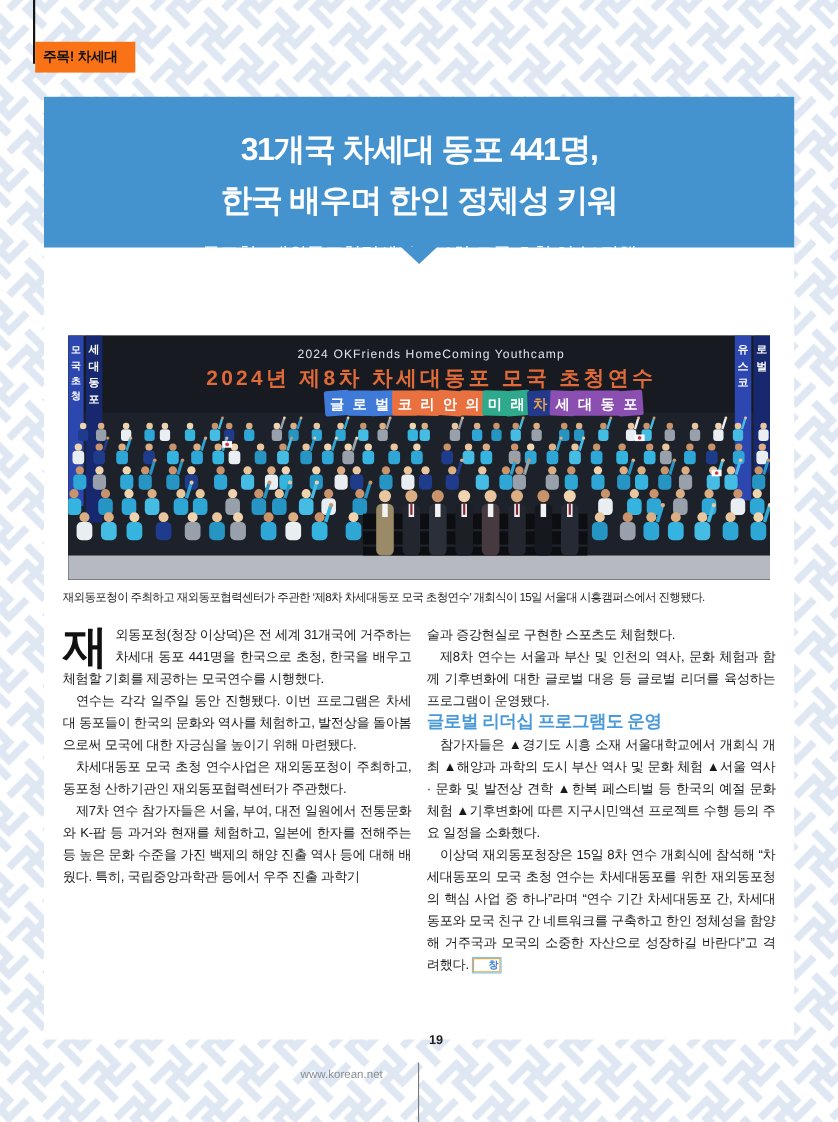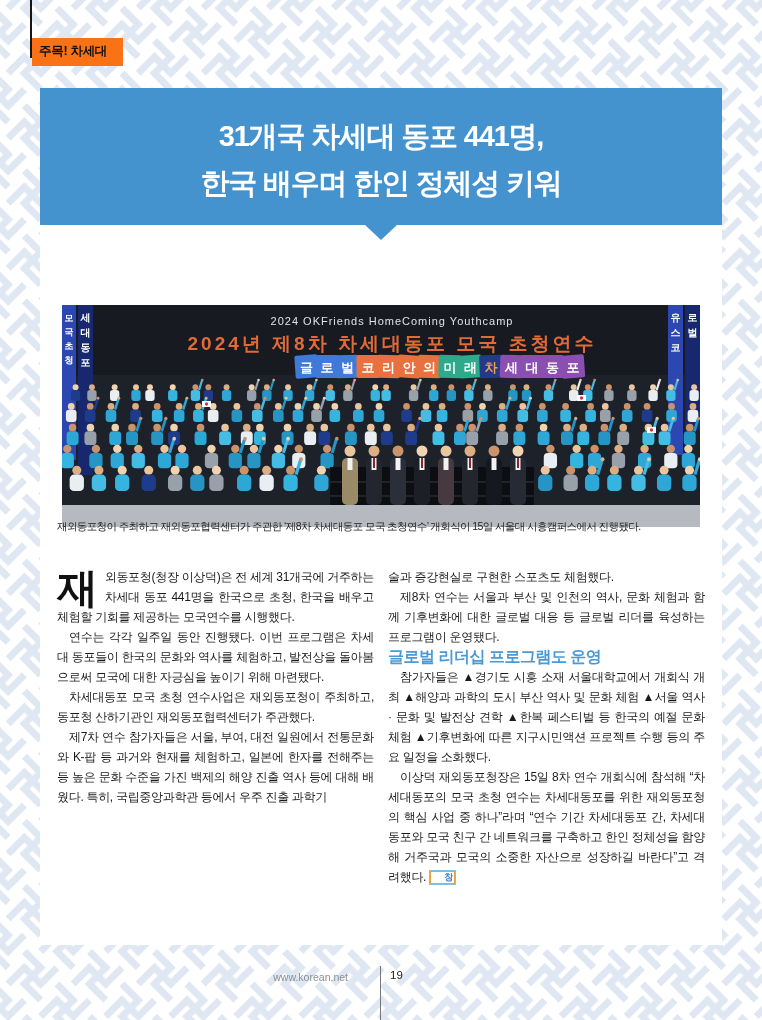--- a/index.html
+++ b/index.html
@@ -23,33 +23,33 @@
 
   
   .hero { position:relative; width:682px; height:137px; background:#4493cf; }
   .hero-title {
     text-align:center; color:#ffffff; font-weight:bold;
     font-size:29px; line-height:47px; letter-spacing:-1.2px; padding-top:25px;
   }
   .hero-sub {
     text-align:center; color:#ffffff;
     font-family:"Liberation Serif", serif;
-    font-size:17px; margin-top:27px; letter-spacing:-0.5px;
+    font-size:17px; margin-top:12px; letter-spacing:-0.5px;
   }
   .hero-tri {
     position:absolute; left:50%; bottom:-15px; transform:translateX(-50%);
     width:0; height:0;
     border-left:17px solid transparent; border-right:17px solid transparent;
     border-top:16px solid #4493cf;
   }
 
   .photo-wrap { position:absolute; left:22px; top:217px; width:638px; height:222px; background:#171a21; }
 
   .caption {
-    position:absolute; left:17px; top:432px; width:650px;
+    position:absolute; left:17px; top:448px; width:650px;
     font-size:10.5px; color:#222; letter-spacing:-0.6px; white-space:nowrap; overflow:hidden;
   }
 
   
   .columns { position:absolute; left:17px; top:479px; width:648px; display:flex; gap:14px; }
   .col {
     width:317px; font-size:12px; line-height:20px; color:#1a1a1a;
     text-align:justify; letter-spacing:-0.3px; word-break:break-all;
   }
   .col p { margin:0; text-indent:12px; }
@@ -61,21 +61,21 @@
   }
   .endmark {
     display:inline-block; font-size:9px; line-height:11px; color:#3a7fd6;
     border:1px solid #e8a13a; outline:1px solid #7ec3e8;
     padding:0 1px; margin-left:4px; vertical-align:1px; background:#fff; font-weight:bold;
   }
 
   
   .footer-url { position:absolute; right:414px; top:971px; font-size:10.5px; color:#8a8f96; z-index:2; }
   .footer-divider { position:absolute; left:380px; top:966px; width:1px; height:54px; background:#777; z-index:2; }
-  .footer-page { position:absolute; left:390px; top:969px; font-size:11.5px; font-weight:normal; color:#222; z-index:2; }
+  .footer-page { position:absolute; left:390px; top:940px; font-size:11.5px; font-weight:bold; color:#222; z-index:2; }
 </style>
 </head>
 <body>
 
 <svg class="bg-svg" width="762" height="1020" aria-hidden="true">
   <defs>
     <pattern id="fretp" width="46" height="46" patternUnits="userSpaceOnUse" patternTransform="rotate(45)">
       <path d="M0 11.5 H23 V34.5 H46" fill="none" stroke="#dfe7f3" stroke-width="7"></path>
       <path d="M11.5 46 V23 H34.5 V0" fill="none" stroke="#dfe7f3" stroke-width="7"></path>
     </pattern>

